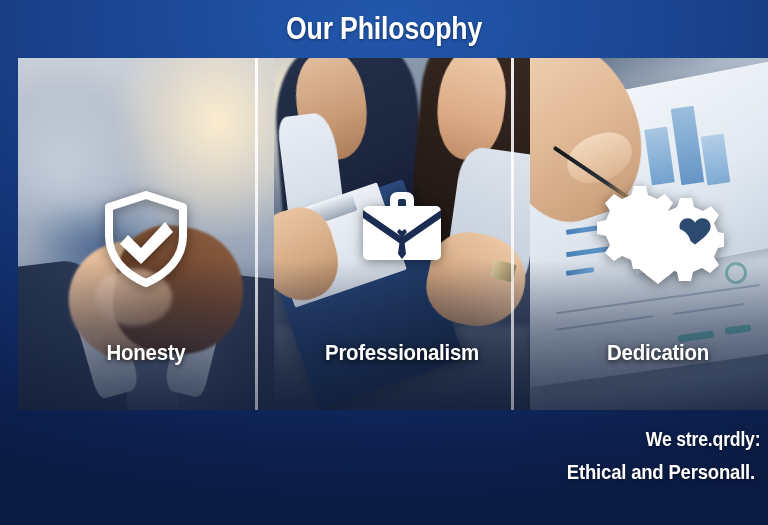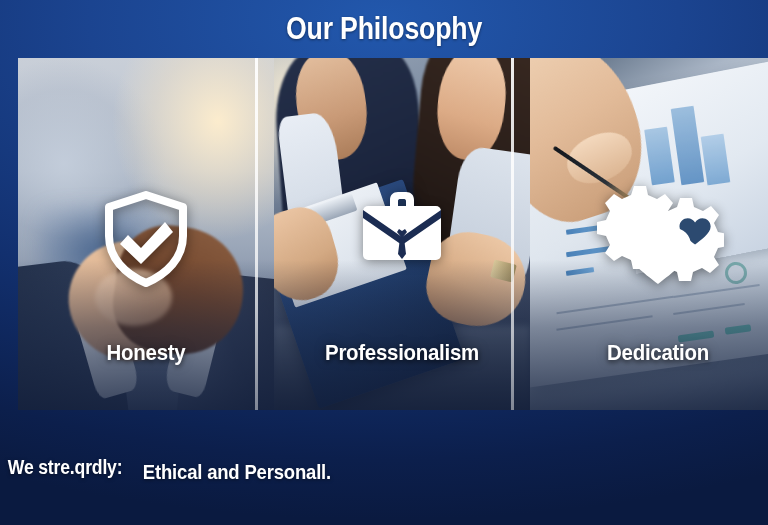--- a/index.html
+++ b/index.html
@@ -308,21 +308,22 @@
   .pf-watch {
     position:absolute; right:6%; top:58%; width:9%; height:5%;
     background:linear-gradient(to right,#d9c89a,#9c8a5e);
     border-radius:2px;
     transform:rotate(14deg);
   }
 
   
   .footer {
     position:absolute; left:0; bottom:0; width:768px; height:115px;
-    display:flex; flex-direction:row; align-items:center; justify-content:flex-start;
+    display:flex; flex-direction:column; align-items:flex-end; justify-content:flex-start;
+    padding-top:18px;
     z-index:7;
   }
   .footer-line {
     color:#ffffff;
     font-size:20px;
     font-weight:bold;
     letter-spacing:-0.2px;
     transform:scaleX(0.88);
     text-shadow:0 1px 4px rgba(0,0,0,0.5);
     white-space:nowrap;

